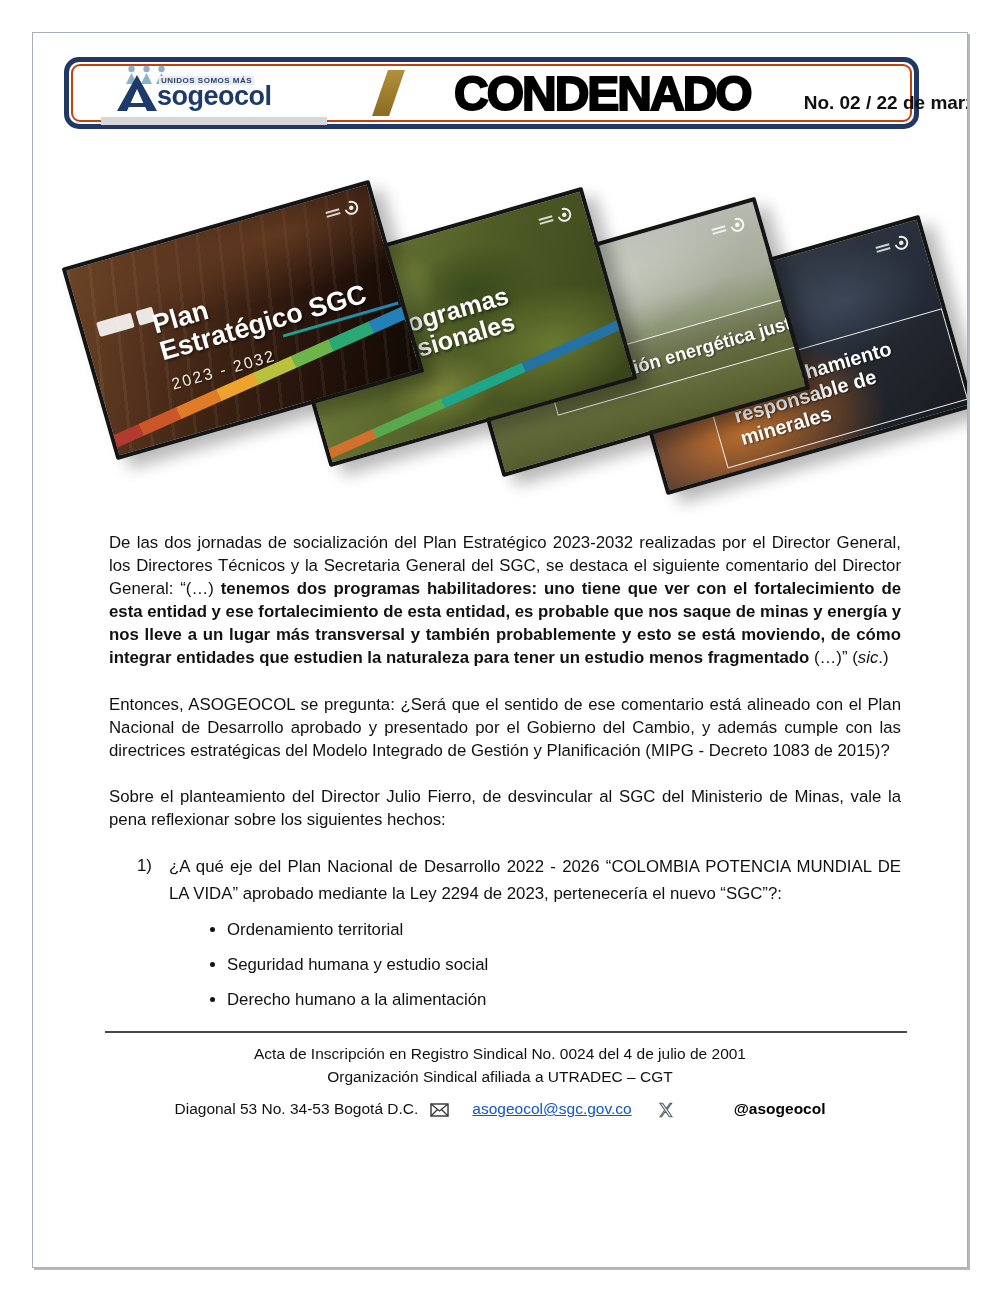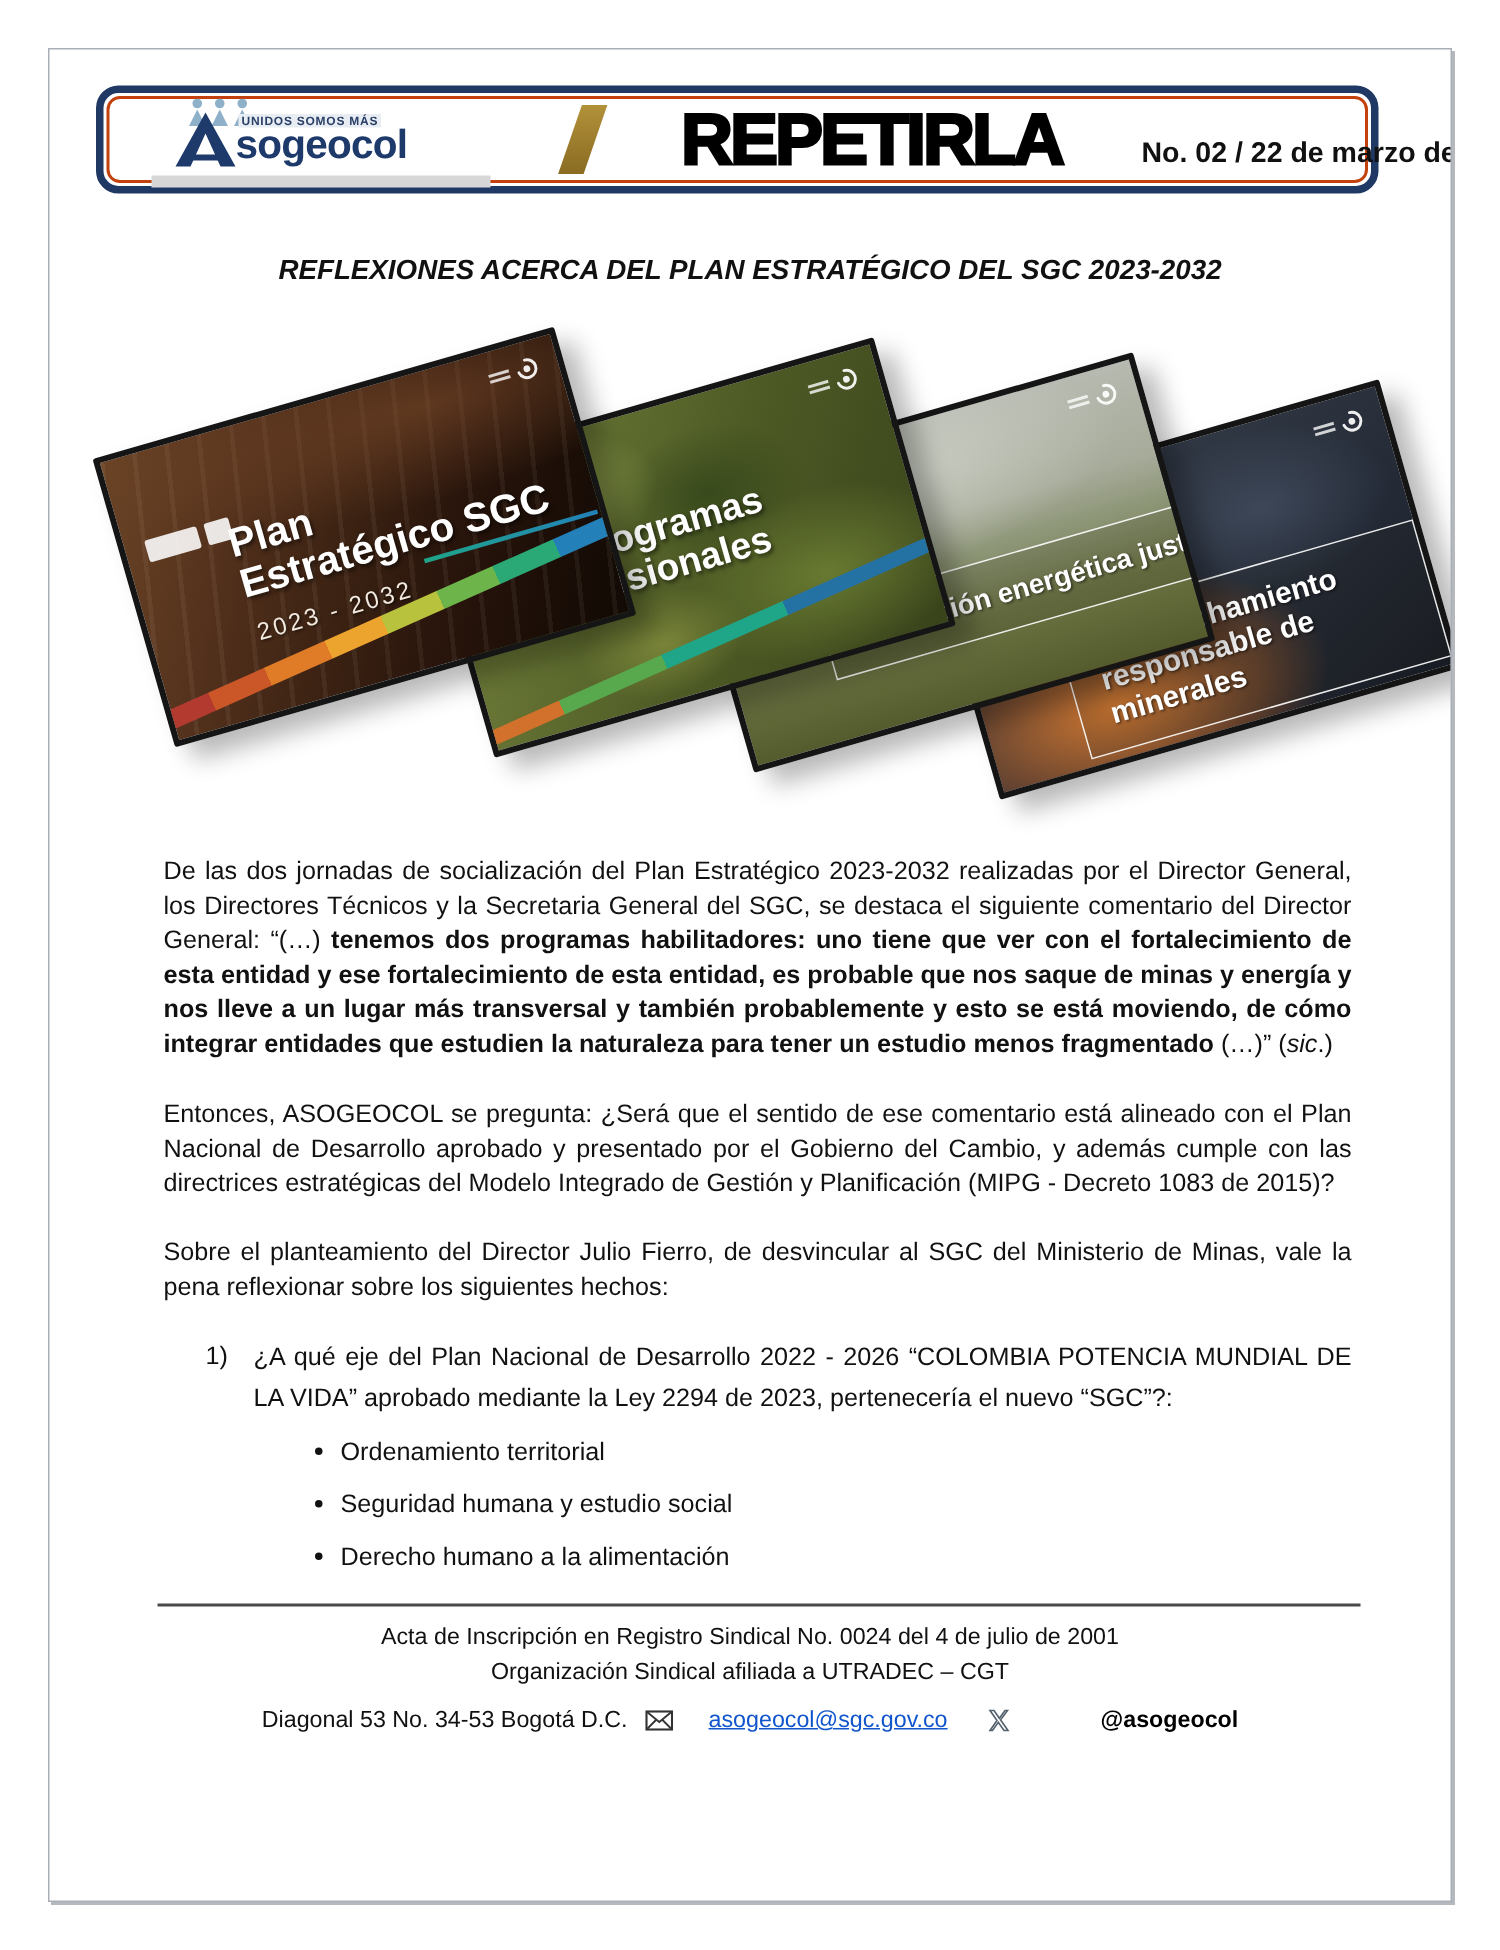--- a/index.html
+++ b/index.html
@@ -116,27 +116,26 @@
             <rect x="12" y="30" width="22" height="4" fill="#1d3a6b"></rect>
           </svg>
         </span>
         <span class="logo-tagline">UNIDOS SOMOS MÁS</span>
         <span class="logo-name">sogeocol</span>
         <span class="logo-bar"></span>
       </div>
 
       <div class="gold-slash"></div>
 
-      <div class="comunicado">REPETIRLA</div>
+      <div class="comunicado">CONDENADO</div>
       <div class="issue-no">No. 02 / 22 de marzo de 2024</div>
     </div>
   </div>
 
   <div class="headline">
-    <h2>REFLEXIONES ACERCA DEL PLAN ESTRATÉGICO DEL SGC 2023-2032</h2>
   </div>
 
   <div class="collage">
 
     <div class="slide slide-1">
       <span class="sgc-logo">
         <span class="lines">
             <i></i>
             <i></i>
           </span>

